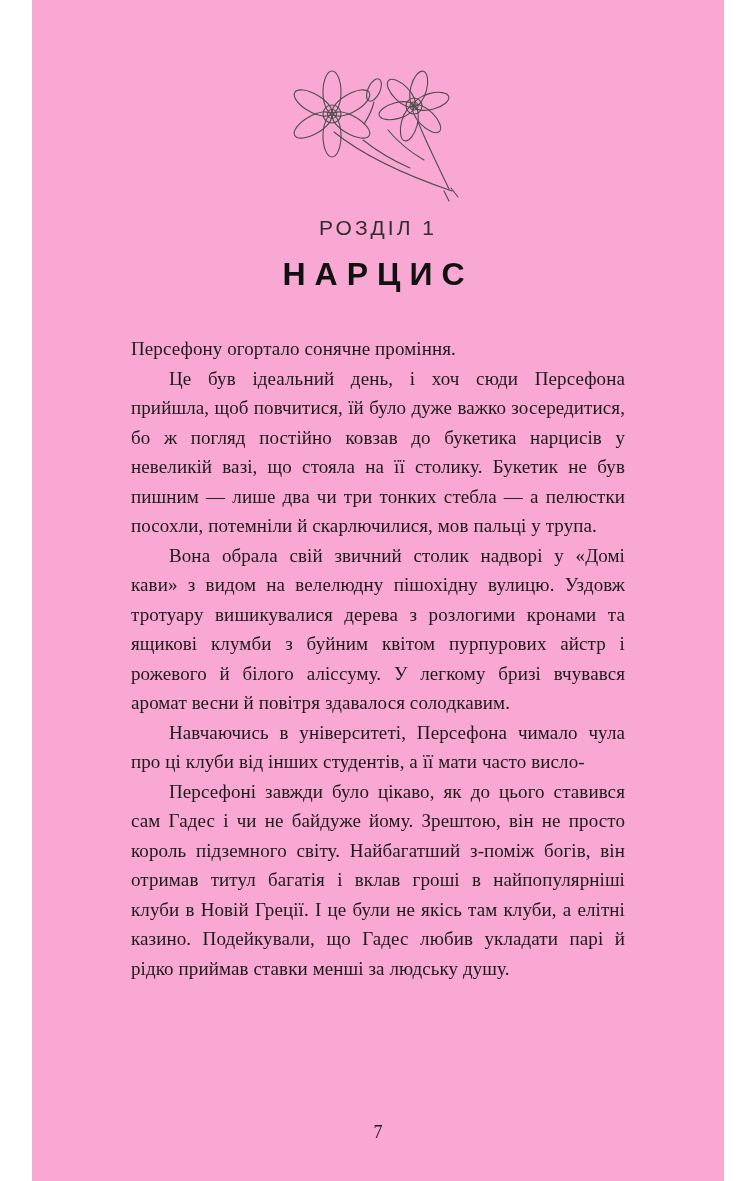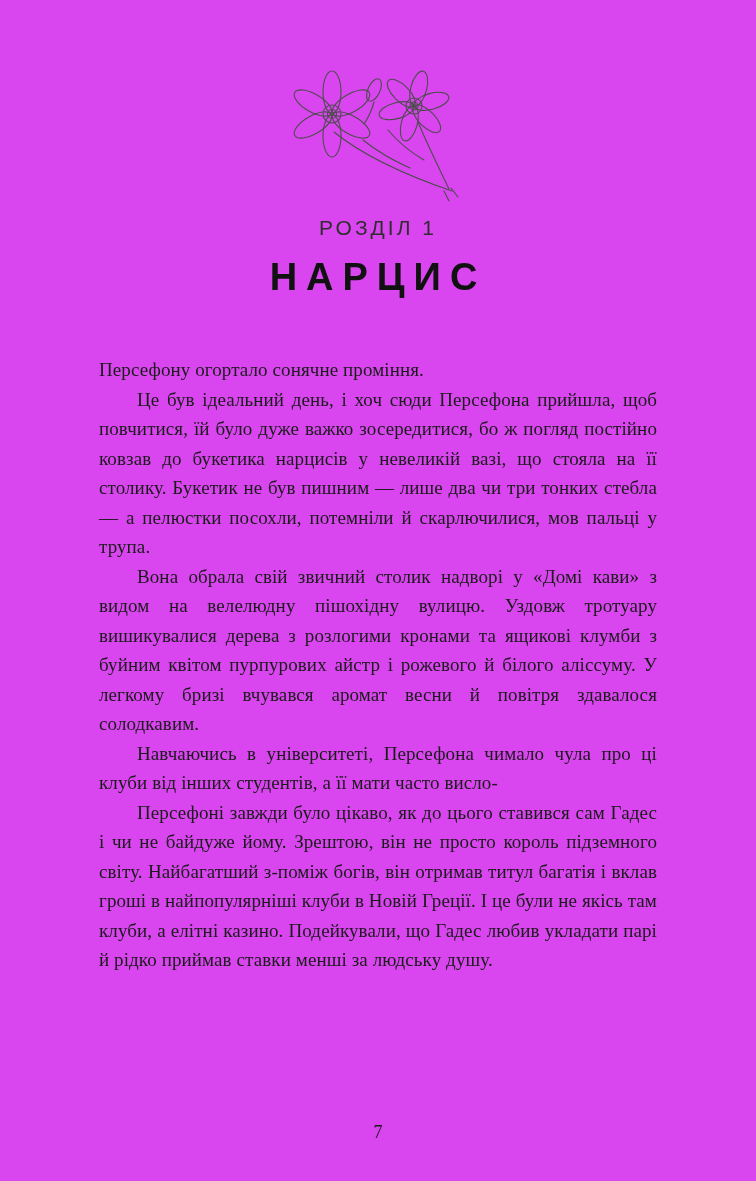--- a/index.html
+++ b/index.html
@@ -2,24 +2,24 @@
 <html lang="uk"><head>
 <meta charset="utf-8">
 <style>
   html, body {
     margin: 0;
     padding: 0;
     background: #ffffff;
   }
   .page {
     position: relative;
-    width: 756px;
+    width: 692px;
     height: 1181px;
     margin: 0 auto;
-    background: #d946ef;
+    background: #f9a8d4;
     overflow: hidden;
     font-family: "Liberation Serif", serif;
     color: #1b1b1b;
   }
   .illustration-wrap {
     margin-top: 60px;
     text-align: center;
   }
   .chapter-label {
     margin-top: 10px;
@@ -27,27 +27,27 @@
     font-family: "Liberation Sans", sans-serif;
     font-size: 21px;
     font-weight: 400;
     letter-spacing: 3px;
     color: #2e2e2e;
   }
   .chapter-title {
     margin-top: 16px;
     text-align: center;
     font-family: "Liberation Sans", sans-serif;
-    font-size: 38px;
+    font-size: 32px;
     font-weight: 700;
     letter-spacing: 9px;
     color: #111111;
   }
   .body-text {
-    margin-top: 56px;
+    margin-top: 41px;
     padding: 0 99px;
     font-size: 19px;
     line-height: 29.5px;
     text-align: justify;
     letter-spacing: 0.1px;
   }
   .body-text p {
     margin: 0;
     text-indent: 2em;
   }

